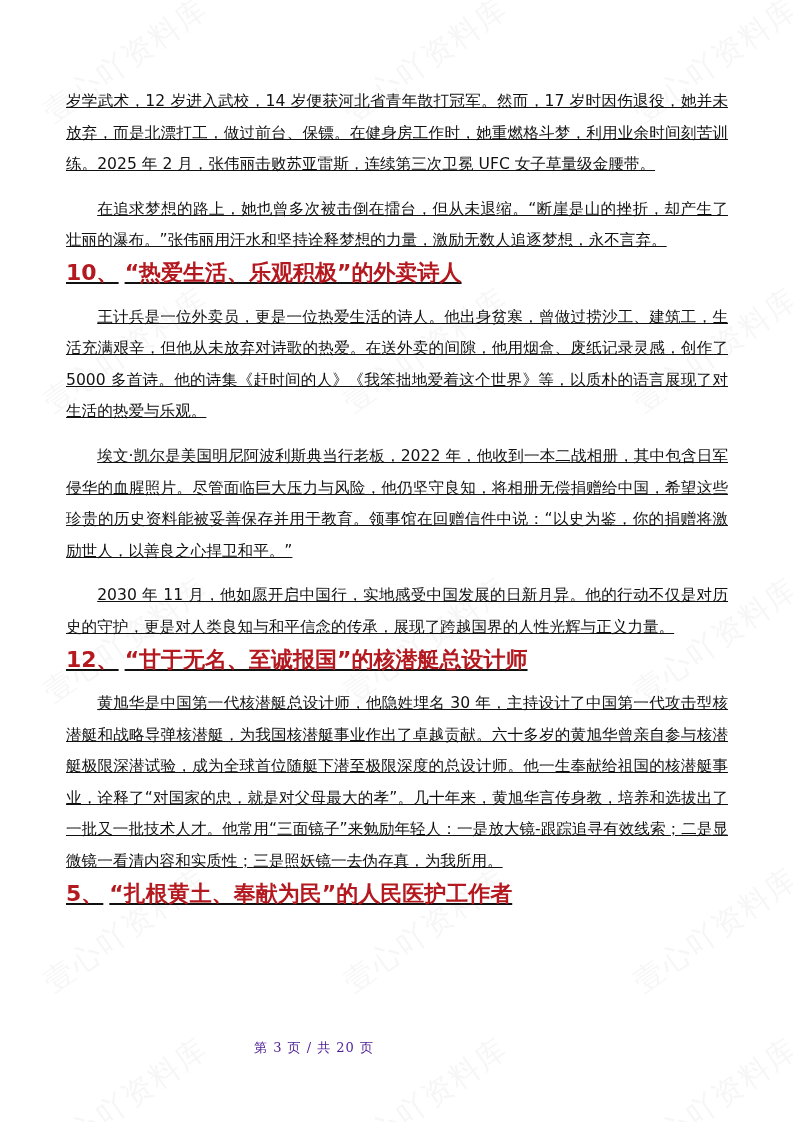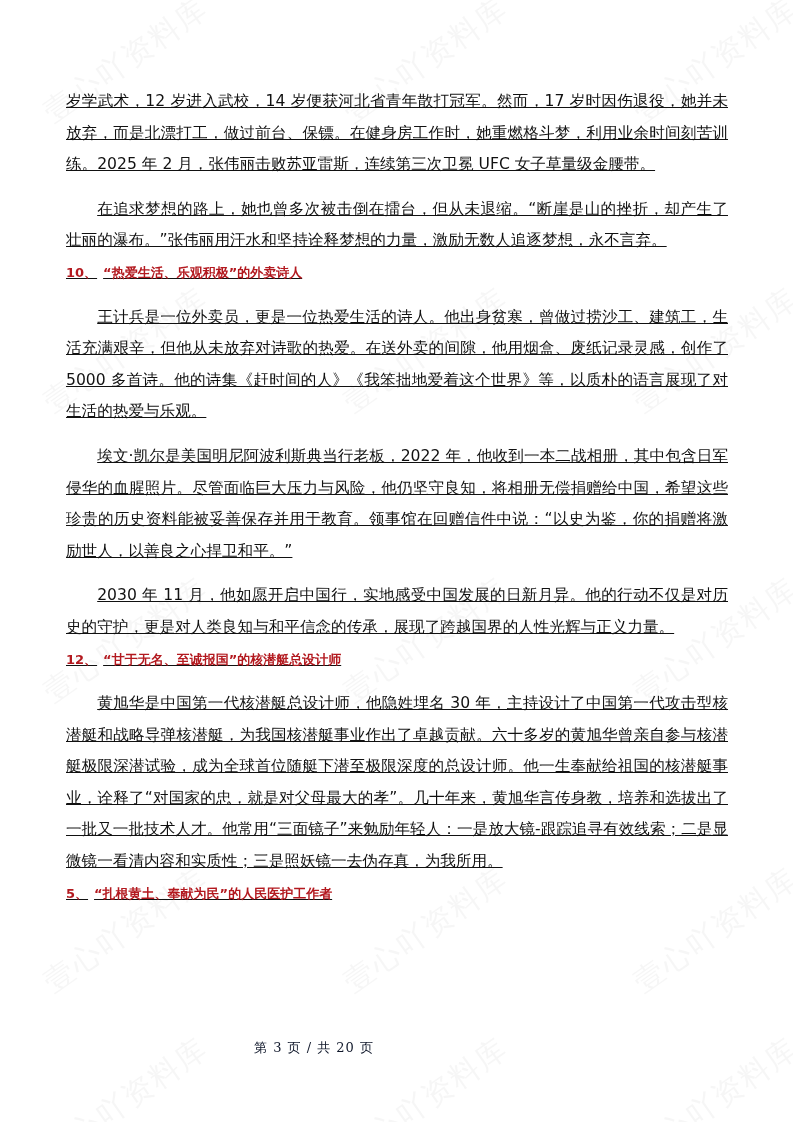--- a/index.html
+++ b/index.html
@@ -45,36 +45,36 @@
       text-align: justify;
       text-justify: inter-ideograph;
       word-break: break-all;
     }
     .para.indent {
       text-indent: 2em;
       margin-top: 13px;
     }
     .heading {
       margin: 0;
-      font-size: 13px;
+      font-size: 22px;
       line-height: 31.6px;
       font-weight: bold;
       color: #b3191f;
     }
     .heading .num {
       margin-right: 6px;
     }
     .footer {
       position: absolute;
       left: 0;
       width: 628px;
       top: 1039px;
       text-align: center;
       font-size: 13px;
-      color: #0f172a;
+      color: #4c1d95;
       font-family: "DejaVu Serif", "Liberation Serif", serif;
       letter-spacing: 1px;
       z-index: 1;
     }
   </style>
 </head>
 <body>
 
 <div class="watermark-layer">
   <span class="wm" style="left:30px;top:40px;">壹心吖资料库</span>

